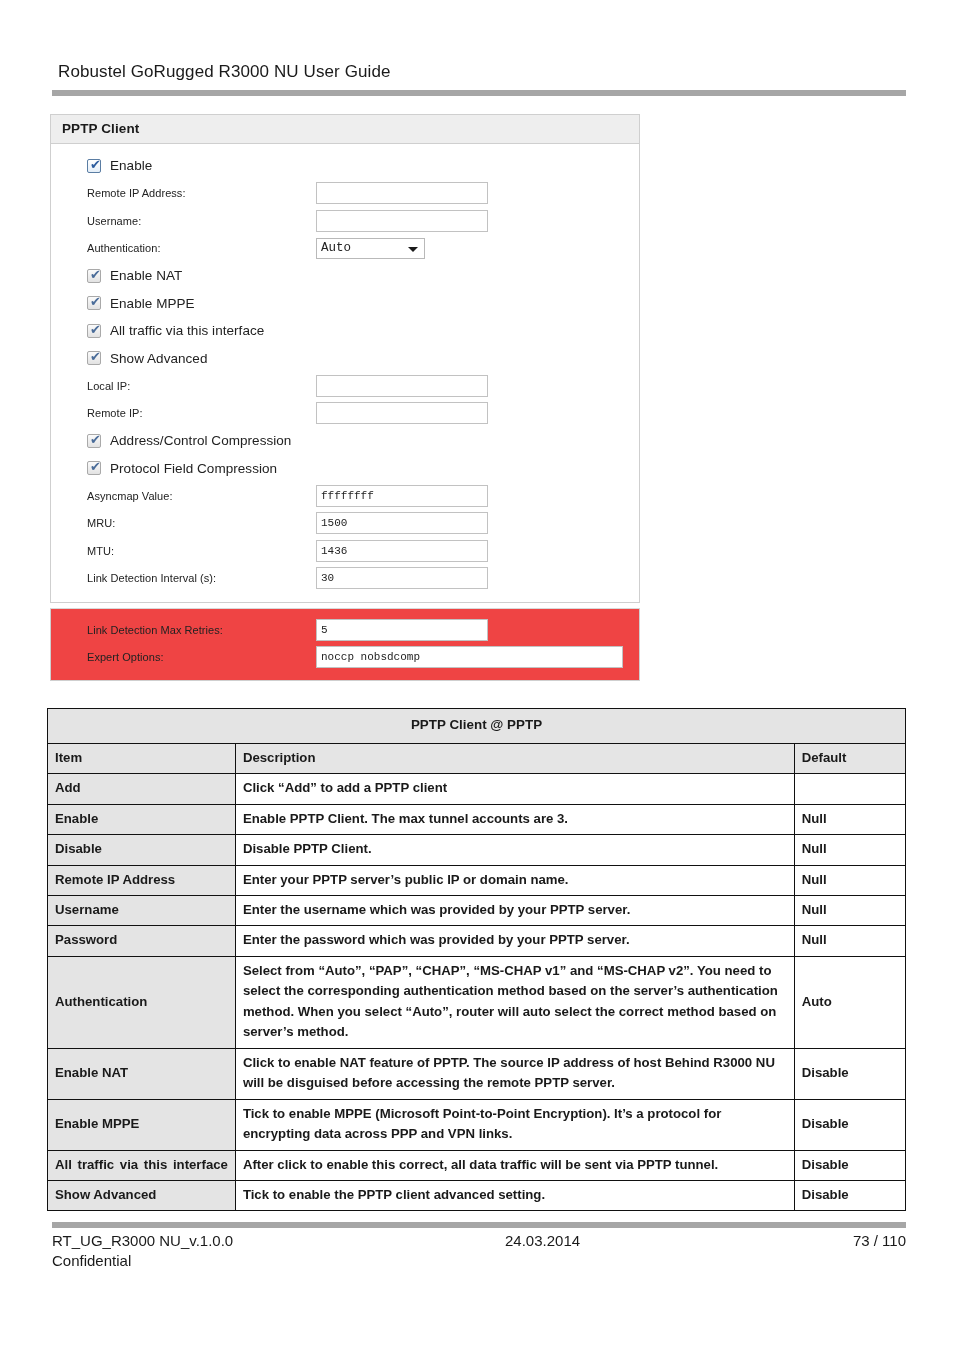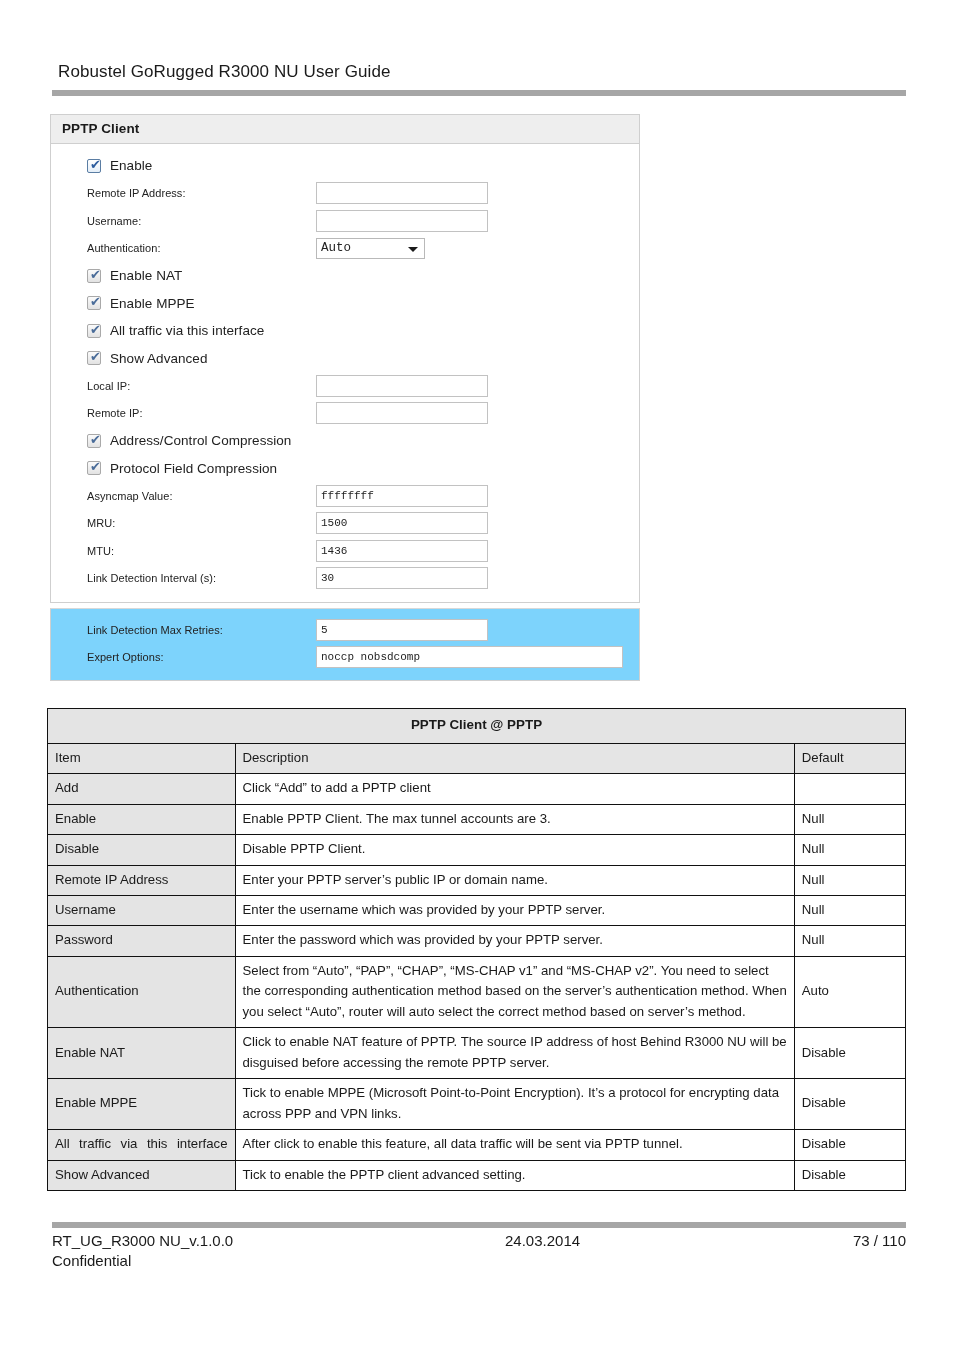--- a/index.html
+++ b/index.html
@@ -154,41 +154,41 @@
   .cb-label {
     font-size: 13.5px;
     color: #222222;
     letter-spacing: 0.05px;
   }
 
   .panel-gap { height: 5px; }
   .panel-lower {
     border: 1px solid #cfcfcf;
     border-top: 1px solid #d8d8d8;
-    background: #7dd3fc;
+    background: #ef4444;
     padding: 7px 16px 9px 0;
     box-sizing: border-box;
   }
 
   
   .ref-table {
     position: absolute;
     left: 47px;
     top: 708px;
     width: 859px;
     border-collapse: collapse;
     font-size: 13.2px;
     color: #1a1a1a;
   }
   .ref-table td, .ref-table th {
     border: 1px solid #111111;
     padding: 4px 7px 5px 7px;
     vertical-align: middle;
     line-height: 1.55;
-    font-weight: normal;
+    font-weight: bold;
     text-align: left;
   }
   .ref-table .tbl-title {
     background: #e4e4e4;
     text-align: center;
     font-weight: bold;
     font-size: 13.4px;
     padding: 6px 0 7px 0;
   }
   .ref-table .col-head {
@@ -419,21 +419,21 @@
       <td class="c-desc">Click to enable NAT feature of PPTP. The source IP address of host Behind R3000 NU will be disguised before accessing the remote PPTP server.</td>
       <td class="c-def">Disable</td>
     </tr>
     <tr>
       <td class="c-item">Enable MPPE</td>
       <td class="c-desc">Tick to enable MPPE (Microsoft Point-to-Point Encryption). It’s a protocol for encrypting data across PPP and VPN links.</td>
       <td class="c-def">Disable</td>
     </tr>
     <tr>
       <td class="c-item justify">All traffic via this interface</td>
-      <td class="c-desc">After click to enable this feature, all data traffic will be sent via PPTP tunnel.</td>
+      <td class="c-desc">After click to enable this correct, all data traffic will be sent via PPTP tunnel.</td>
       <td class="c-def">Disable</td>
     </tr>
     <tr>
       <td class="c-item">Show Advanced</td>
       <td class="c-desc">Tick to enable the PPTP client advanced setting.</td>
       <td class="c-def">Disable</td>
     </tr>
   </tbody>
 </table>
 

